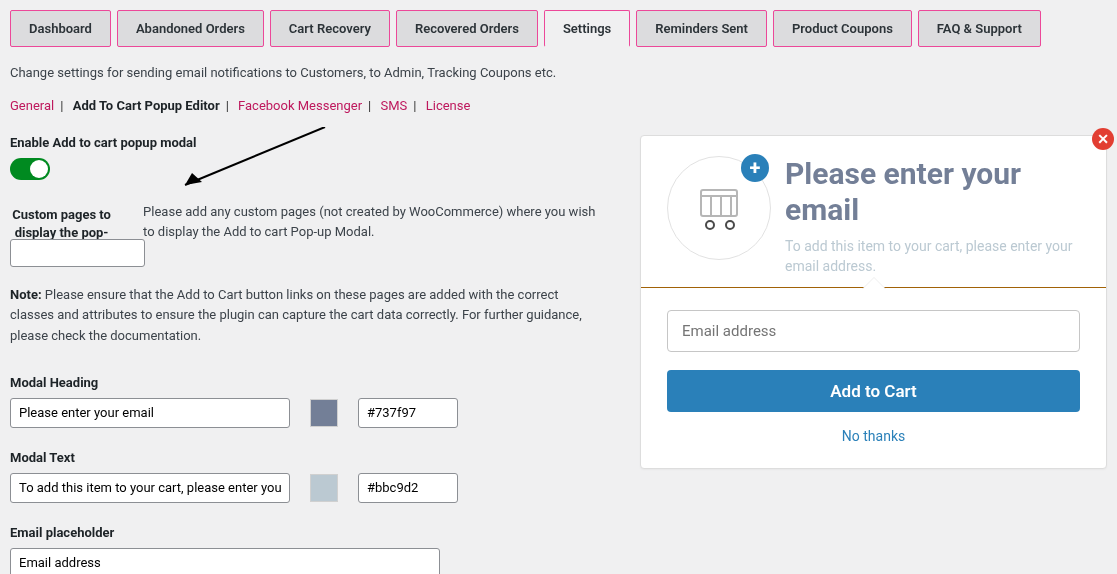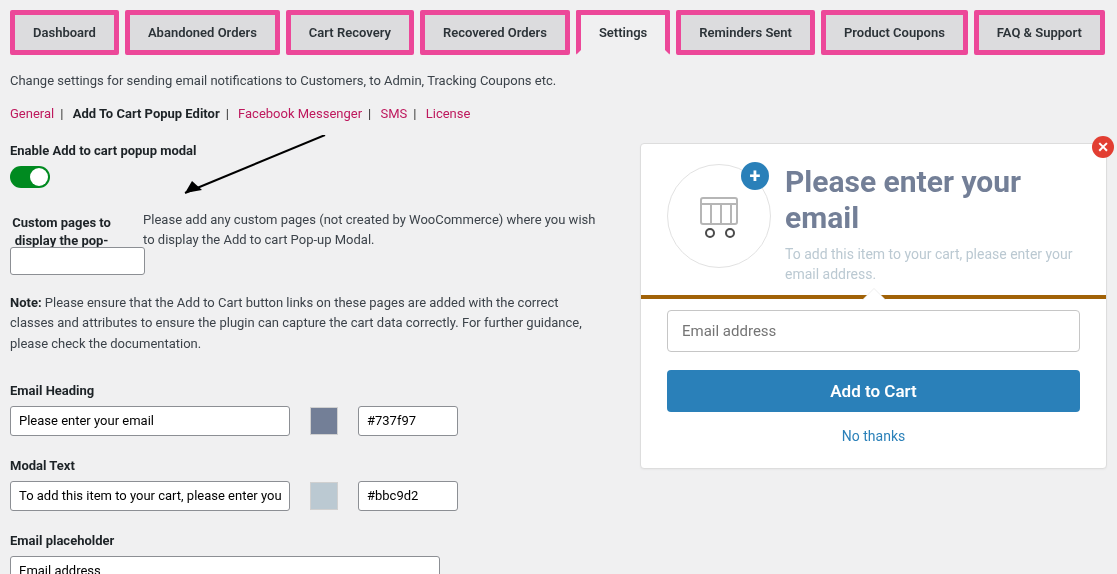--- a/index.html
+++ b/index.html
@@ -1,18 +1,18 @@
 <!DOCTYPE html>
 <html><head>
 <meta charset="utf-8">
 <style>
 *{margin:0;padding:0;box-sizing:border-box;font-family:-apple-system,BlinkMacSystemFont,"Segoe UI",Roboto,Helvetica,Arial,sans-serif;}
 body{background:#f0f0f1;color:#2c3338;font-size:13px;width:1117px;height:574px;overflow:hidden;padding:10px 10px 0 10px;}
 .tabs{display:flex;gap:6px;margin-bottom:18px;}
-.tab{background:#dcdcde;border:5px solid #ec4899;padding:10px 18px;font-weight:600;border-radius:2px;cursor:pointer;color:#2c3338;}
+.tab{background:#dcdcde;border:1px solid #ec4899;padding:10px 18px;font-weight:600;border-radius:2px;cursor:pointer;color:#2c3338;}
 .tab.active{background:#f0f0f1;border-bottom-color:#f0f0f1;}
 .desc{color:#3c434a;margin-bottom:18px;font-size:13px;}
 .subtabs{margin-bottom:22px;font-size:13px;}
 .subtabs a{color:#be185d;text-decoration:none;}
 .subtabs .sep{margin:0 6px;color:#333;}
 .subtabs .active{font-weight:700;color:#1d2327;}
 .content{display:flex;gap:40px;}
 .left{flex:0 0 590px;}
 .right{flex:1;position:relative;}
 .section-label{font-weight:700;font-size:13px;margin-bottom:8px;color:#1d2327;}
@@ -32,21 +32,21 @@
 .color-block{width:28px;height:28px;border:1px solid #d0d0d0;}
 .color-input{width:100px;height:30px;border:1px solid #8c8f94;border-radius:3px;padding:0 8px;font-size:13px;background:#fff;}
 
 .preview{background:#fff;border:1px solid #ddd;border-radius:4px;padding:0;position:relative;box-shadow:0 1px 2px rgba(0,0,0,0.04);}
 .preview-top{display:flex;gap:14px;padding:20px 26px 10px 26px;}
 .cart-badge{position:relative;width:104px;height:104px;flex-shrink:0;}
 .cart-circle{width:104px;height:104px;border:1px solid #e2e2e2;border-radius:50%;display:flex;align-items:center;justify-content:center;background:#fff;}
 .plus-badge{position:absolute;top:-2px;right:2px;width:28px;height:28px;background:#2a80b9;border-radius:50%;display:flex;align-items:center;justify-content:center;color:#fff;font-size:20px;font-weight:700;}
 .preview-heading{font-size:30px;font-weight:700;color:#737f97;line-height:1.2;margin-bottom:8px;}
 .preview-text{font-size:14px;color:#bbc9d2;line-height:1.45;}
-.preview-bottom{padding:11px 26px 24px 26px;border-top:4px solid #a16207;position:relative;}
+.preview-bottom{padding:22px 26px 24px 26px;border-top:1px solid #a16207;position:relative;}
 .arrow-notch{position:absolute;top:-10px;left:50%;transform:translateX(-50%);width:0;height:0;border-left:11px solid transparent;border-right:11px solid transparent;border-bottom:11px solid #fff;}
 .arrow-notch-border{position:absolute;top:-11px;left:50%;transform:translateX(-50%);width:0;height:0;border-left:12px solid transparent;border-right:12px solid transparent;border-bottom:12px solid #eee;}
 .email-input{width:100%;height:42px;border:1px solid #c6c6c6;border-radius:4px;padding:0 14px;font-size:15px;color:#777;margin-bottom:18px;}
 .addcart-btn{width:100%;height:42px;background:#2a80b9;color:#fff;border:none;border-radius:4px;font-size:17px;font-weight:600;margin-bottom:16px;cursor:pointer;}
 .nothanks{text-align:center;color:#2a80b9;font-size:14px;cursor:pointer;}
 .close-btn{position:absolute;top:-8px;right:-8px;width:22px;height:22px;background:#e23e32;border-radius:50%;color:#fff;font-size:14px;font-weight:700;display:flex;align-items:center;justify-content:center;cursor:pointer;}
 svg.arrow-svg{position:absolute;left:160px;top:-8px;pointer-events:none;}
 </style>
 </head>
 <body>
@@ -88,21 +88,21 @@
       <div class="label">Custom pages to display the pop-up modal on</div>
       <div class="help">Please add any custom pages (not created by WooCommerce) where you wish to display the Add to cart Pop-up Modal.</div>
     </div>
     <div class="custom-input-wrap" style="margin-top:-36px;">
       <input type="text" class="custom-input" style="">
     </div>
 
     <div class="note"><b>Note:</b><span> Please ensure that the Add to Cart button links on these pages are added with the correct classes and attributes to ensure the plugin can capture the cart data correctly. For further guidance, please check the documentation.</span></div>
 
     <div class="field">
-      <div class="section-label">Email Heading</div>
+      <div class="section-label">Modal Heading</div>
       <div class="field-row">
         <input class="text-input" value="Please enter your email" style="">
         <div class="color-block" style="background:#737f97;"></div>
         <input class="color-input" value="#737f97" style="">
       </div>
     </div>
 
     <div class="field">
       <div class="section-label">Modal Text</div>
       <div class="field-row">

